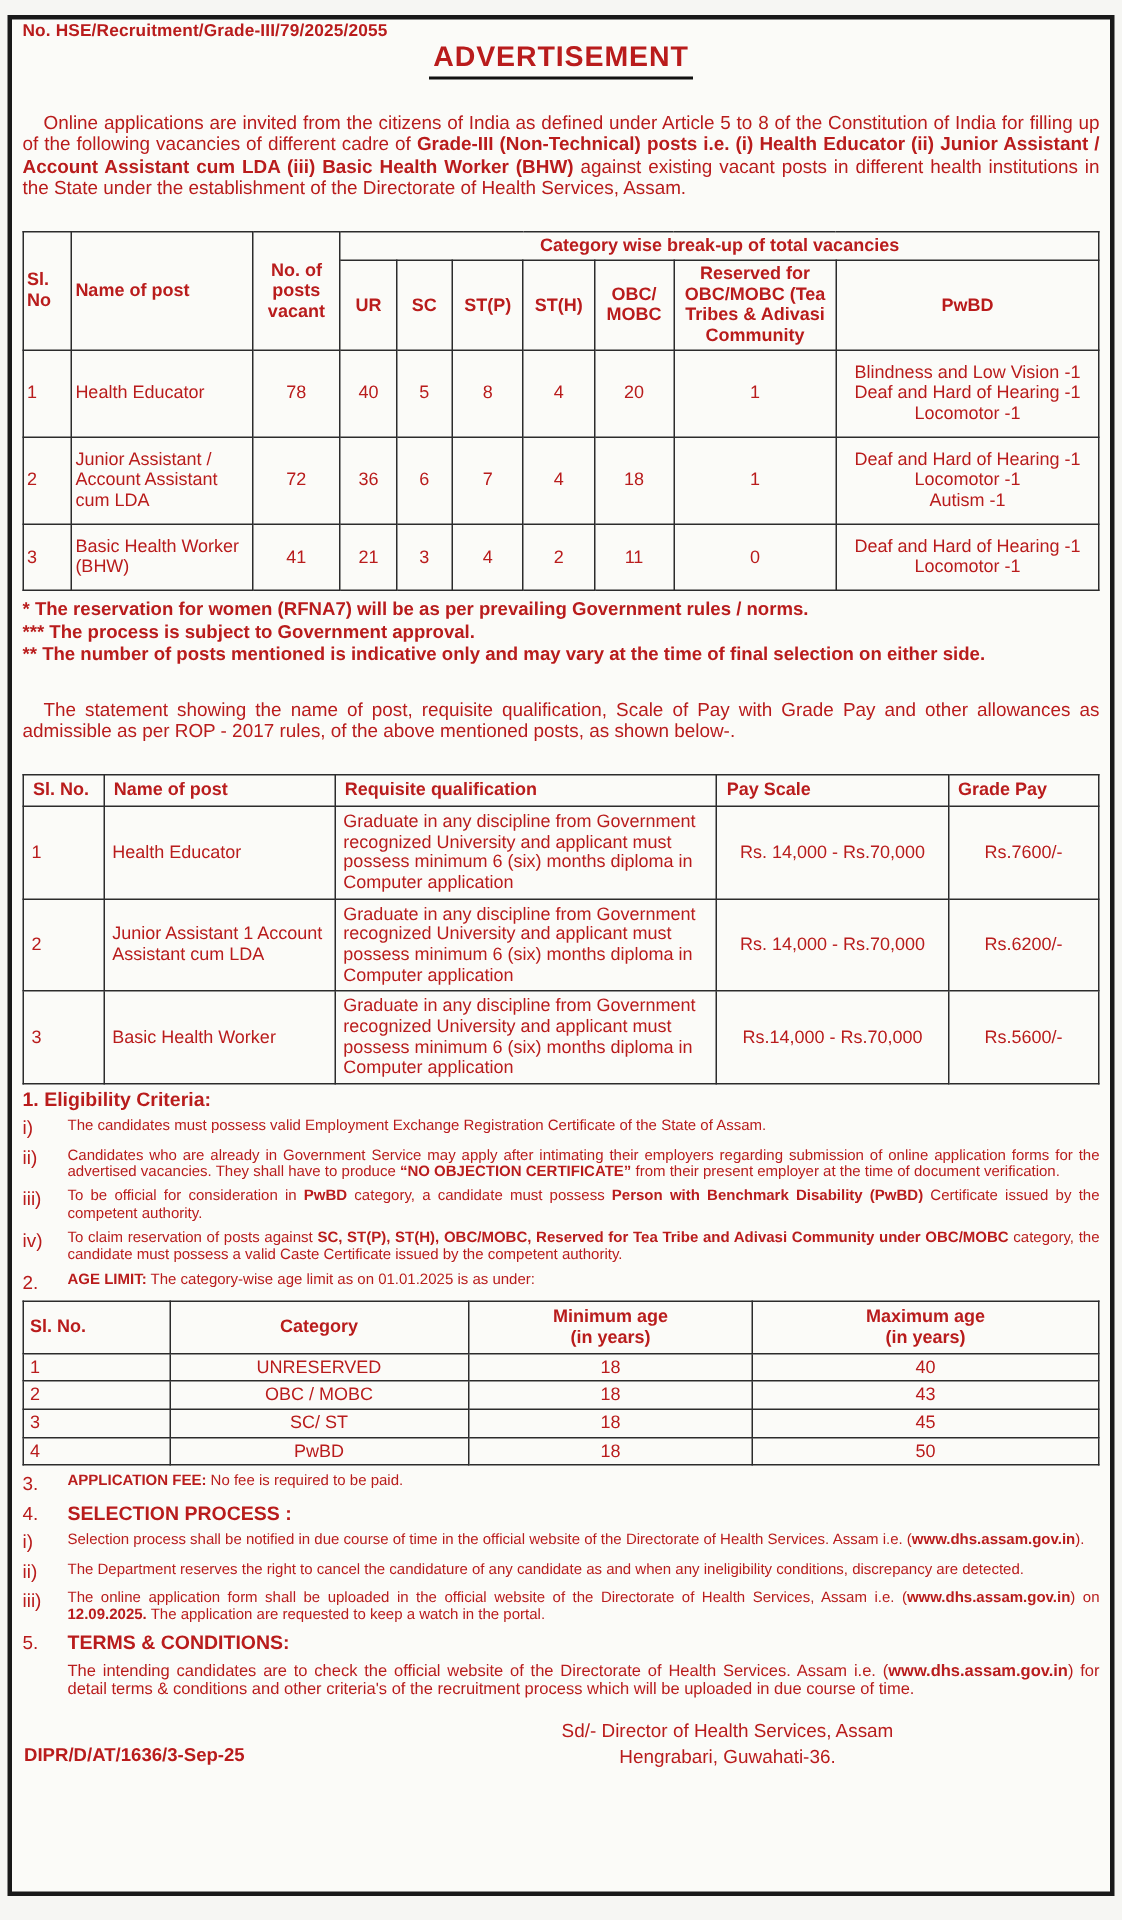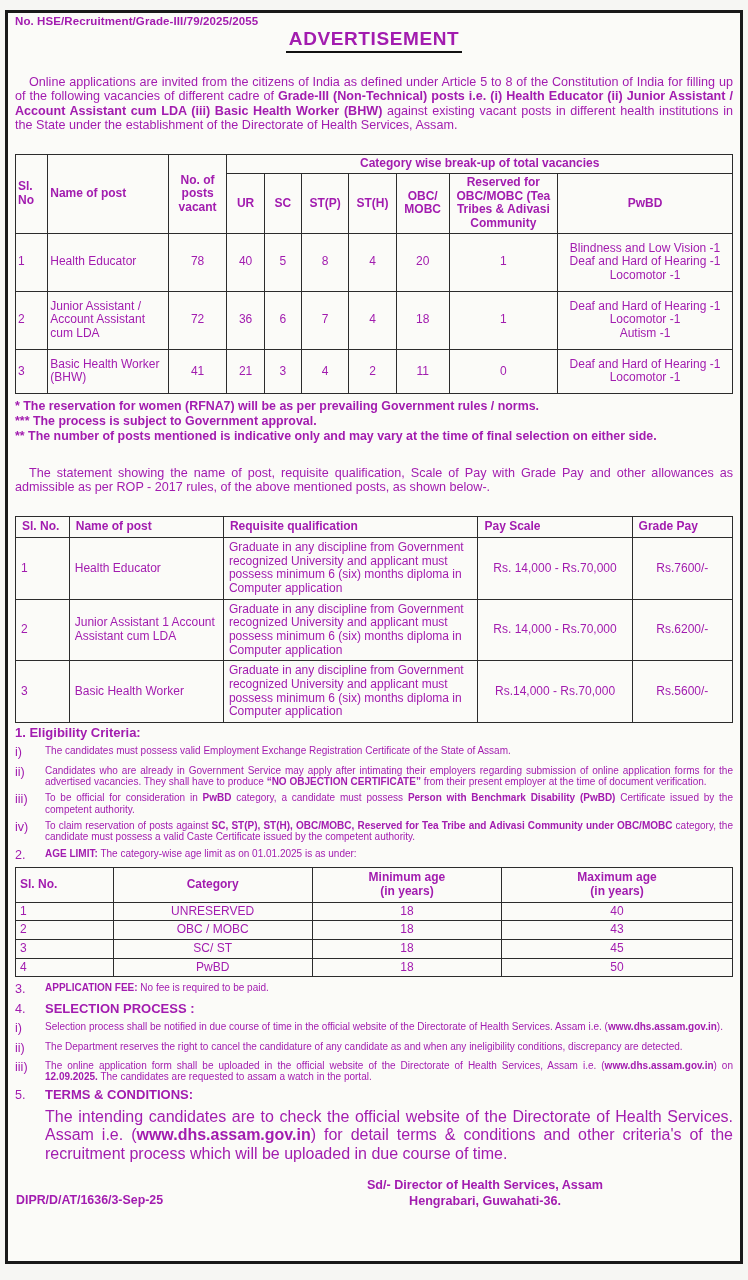--- a/index.html
+++ b/index.html
@@ -1,17 +1,17 @@
 <!DOCTYPE html>
 <html><head>
 <meta charset="utf-8">
 <style>
   html,body{margin:0;padding:0;background:#eeeeeb;}
   .page{position:relative;width:748px;height:1280px;background:#f6f6f3;overflow:hidden;
-        font-family:"Liberation Sans",sans-serif;color:#a21caf;}
+        font-family:"Liberation Sans",sans-serif;color:#b91c1c;}
   .frame{position:absolute;left:5px;top:10px;right:5px;bottom:16px;border:3px solid #191919;
          background:#fbfbf8;box-sizing:border-box;padding:2px 7px 4px 7px;overflow:hidden;}
 
   .ref{font-size:11.5px;font-weight:bold;letter-spacing:.1px;}
   .title-wrap{text-align:center;margin:1px 0 3px 0;}
   .title{display:inline-block;font-size:19px;font-weight:bold;letter-spacing:.6px;
          border-bottom:2.5px solid #111;padding:0 3px 1px 3px;}
 
   p{margin:22px 0;font-size:12.6px;line-height:1.14;text-align:justify;}
   .ind{text-indent:14px;}
@@ -33,26 +33,26 @@
   .t3 td{padding:2px 4px;}
   .t3 .sl-cell{text-align:left;}
 
   .notes{margin:5px 0 2px 0;}
   .notes > div{font-weight:bold;font-size:12.4px;line-height:1.2;text-align:justify;}
 
   .item{display:flex;margin:5px 0;}
   .marker{flex:0 0 30px;font-size:12.6px;line-height:1.14;}
   .ibody{flex:1;font-size:10px;line-height:1.14;text-align:justify;}
   .sec-head{font-weight:bold;font-size:13px;}
-  .terms-body{margin:4px 0 4px 30px;font-size:16px;line-height:1.16;text-align:justify;}
+  .terms-body{margin:4px 0 4px 30px;font-size:11px;line-height:1.16;text-align:justify;}
 
   .footer{position:relative;height:40px;margin-top:6px;}
   .dipr{position:absolute;left:1px;bottom:2px;font-size:12.4px;font-weight:bold;}
   .sign{position:absolute;left:295px;bottom:0;width:350px;text-align:center;
-        font-size:12.6px;font-weight:bold;line-height:1.3;}
+        font-size:12.6px;font-weight:normal;line-height:1.3;}
 </style>
 </head>
 <body>
 
 <div class="page">
   <div class="frame">
 
     <div class="ref">No. HSE/Recruitment/Grade-III/79/2025/2055</div>
 
     <div class="title-wrap">
@@ -305,21 +305,21 @@
           <div class="ibody"><span>Selection process shall be notified in due course of time in the official website of the Directorate of Health Services. Assam i.e. (</span><b>www.dhs.assam.gov.in</b><span>).</span></div>
         </div>
 
         <div class="item">
           <span class="marker">ii)</span>
           <div class="ibody"><span>The Department reserves the right to cancel the candidature of any candidate as and when any ineligibility conditions, discrepancy are detected.</span></div>
         </div>
 
         <div class="item">
           <span class="marker">iii)</span>
-          <div class="ibody"><span>The online application form shall be uploaded in the official website of the Directorate of Health Services, Assam i.e. (</span><b>www.dhs.assam.gov.in</b><span>) on </span><b>12.09.2025.</b><span> The candidates are requested to assam a watch in the portal.</span></div>
+          <div class="ibody"><span>The online application form shall be uploaded in the official website of the Directorate of Health Services, Assam i.e. (</span><b>www.dhs.assam.gov.in</b><span>) on </span><b>12.09.2025.</b><span> The application are requested to keep a watch in the portal.</span></div>
         </div>
 
     </div>
 
     <div class="item">
       <span class="marker">5.</span>
       <div class="ibody sec-head">TERMS &amp; CONDITIONS:</div>
     </div>
 
     <div class="terms-body"><span>The intending candidates are to check the official website of the Directorate of Health Services. Assam i.e. (</span><b>www.dhs.assam.gov.in</b><span>) for detail terms &amp; conditions and other criteria's of the recruitment process which will be uploaded in due course of time.</span></div>

